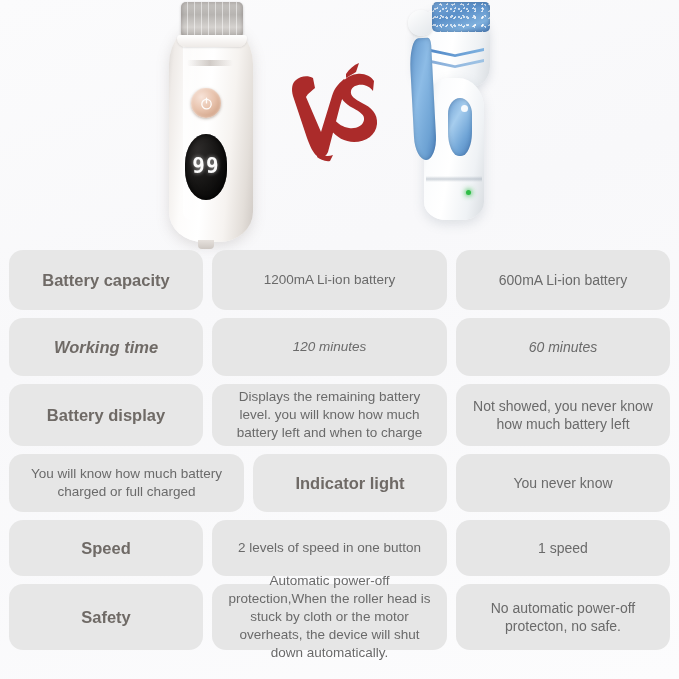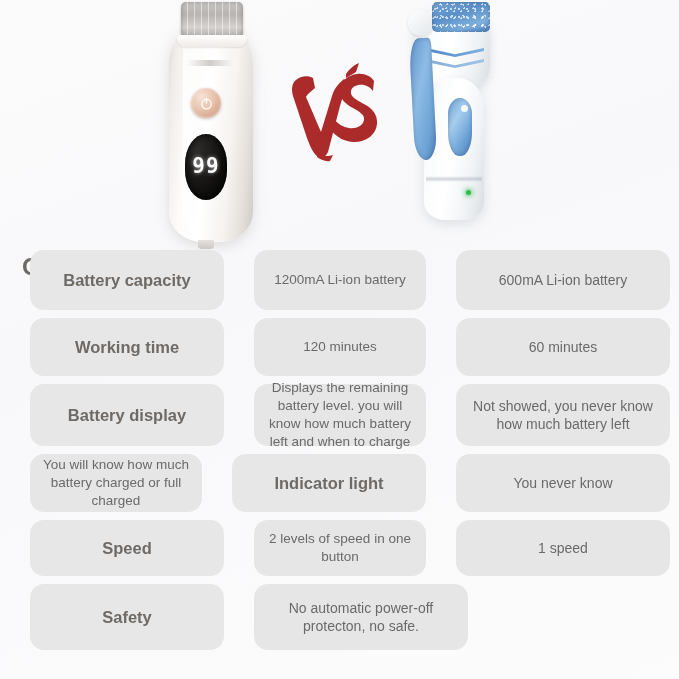--- a/index.html
+++ b/index.html
@@ -261,21 +261,20 @@
   }
   .cell {
     background: #e6e6e6;
     border-radius: 14px;
     display: flex;
     align-items: center;
     justify-content: center;
     text-align: center;
     box-sizing: border-box;
     padding: 6px 10px;
-    margin-left: 21px;
   }
   .cell.label {
     width: 194px;
     flex: 0 0 194px;
     font-size: 16.5px;
     font-weight: bold;
     color: #6f6a66;
     background: #e7e7e7;
   }
   .cell.ours {
@@ -287,21 +286,21 @@
   }
   .cell.other {
     width: 214px;
     flex: 0 0 214px;
     font-size: 14px;
     color: #6a6a6a;
     line-height: 1.32;
     background: #e6e6e6;
   }
   .row.h1 .cell { height: 60px; }
-  .row.h2 .cell { height: 58px; }
+  .row.h2 .cell { height: 58px; font-style: italic; }
   .row.h3 .cell { height: 62px; }
   .row.h4 .cell { height: 58px; }
   .row.h5 .cell { height: 56px; }
   .row.h6 .cell { height: 66px; }
 </style>
 </head>
 <body>
 
 <div id="page">
 
@@ -395,18 +394,19 @@
     </div>
 
     <div class="row h5">
       <div class="cell label">Speed</div>
       <div class="cell ours">2 levels of speed in one button</div>
       <div class="cell other">1 speed</div>
     </div>
 
     <div class="row h6">
       <div class="cell label">Safety</div>
+      <div class="cell ours">Automatic power-off protection,When the roller head is stuck by cloth or the motor overheats, the device will shut down automatically.</div>
       <div class="cell other">No automatic power-off protecton, no safe.</div>
     </div>
 
   </div>
 
 </div>
 
 </body></html>

